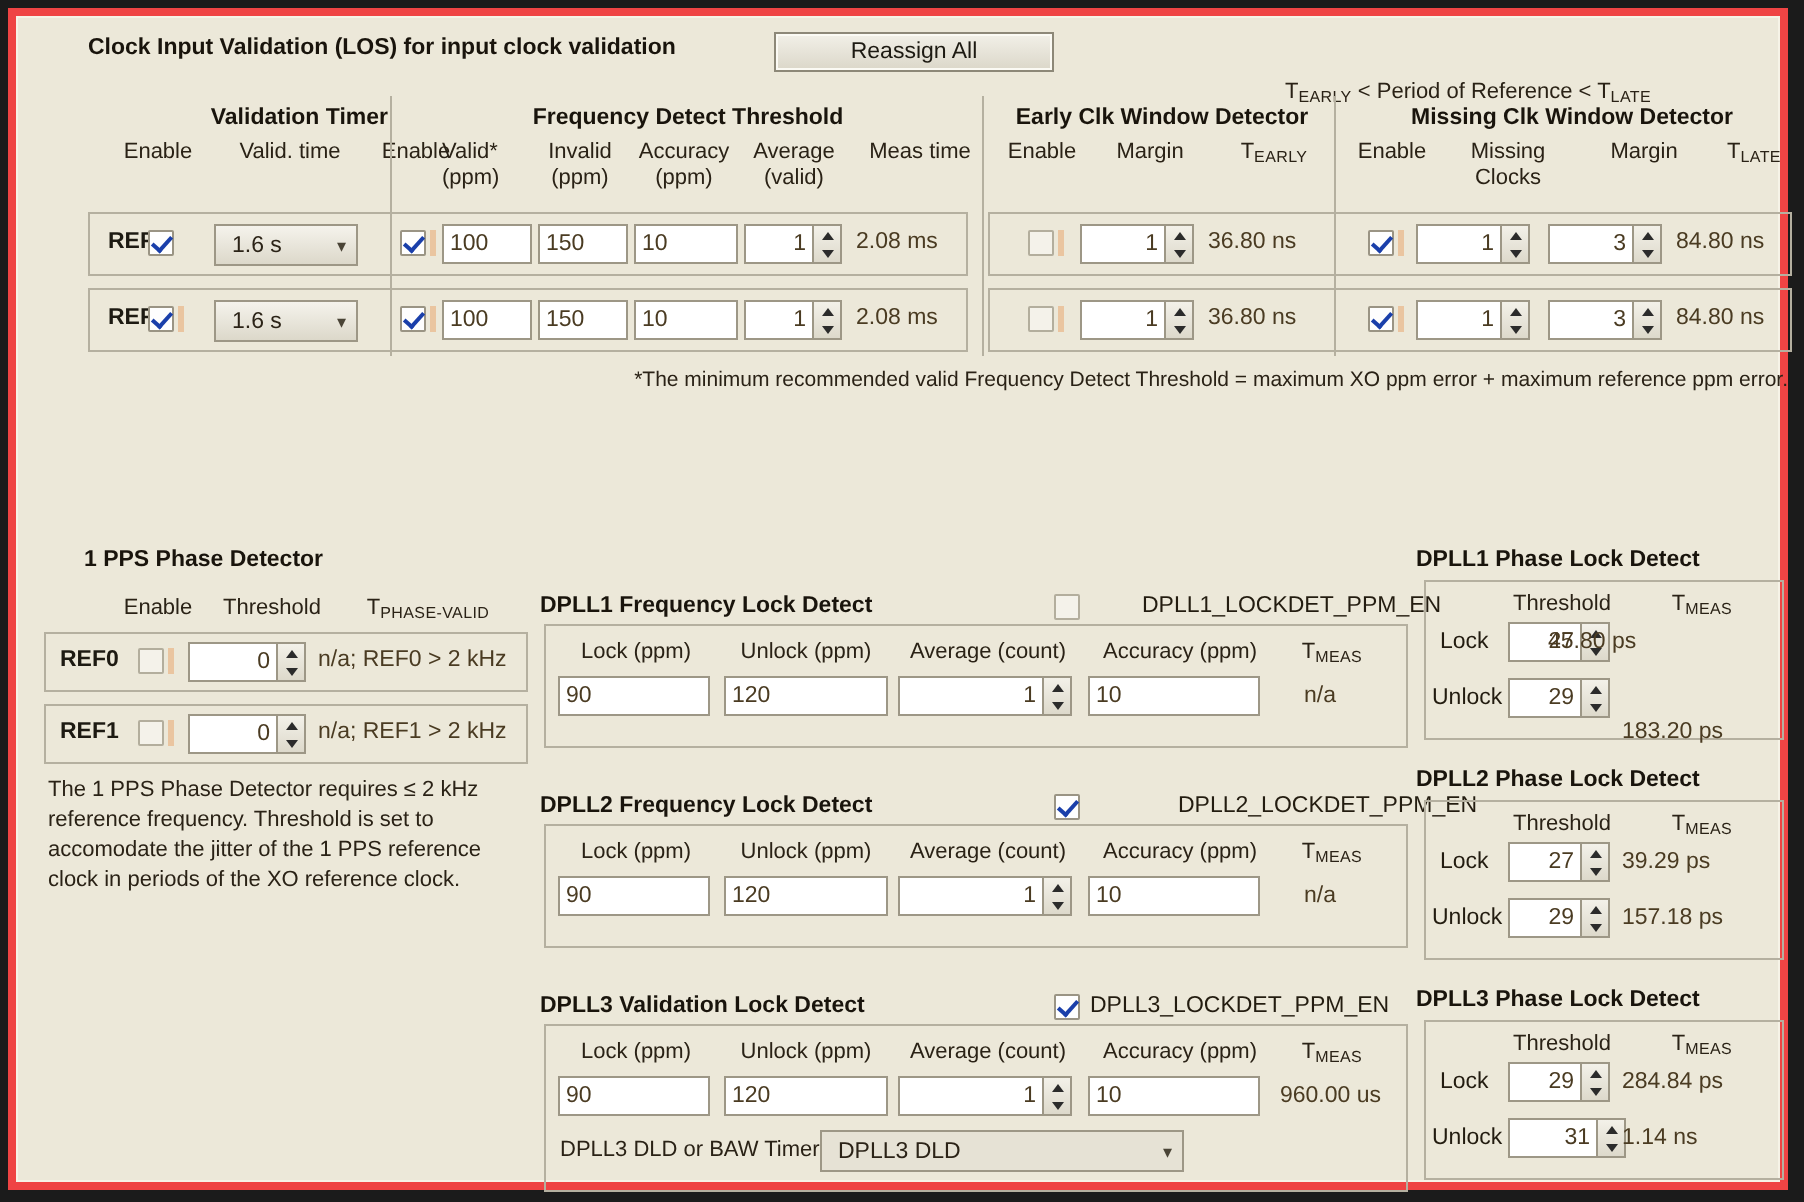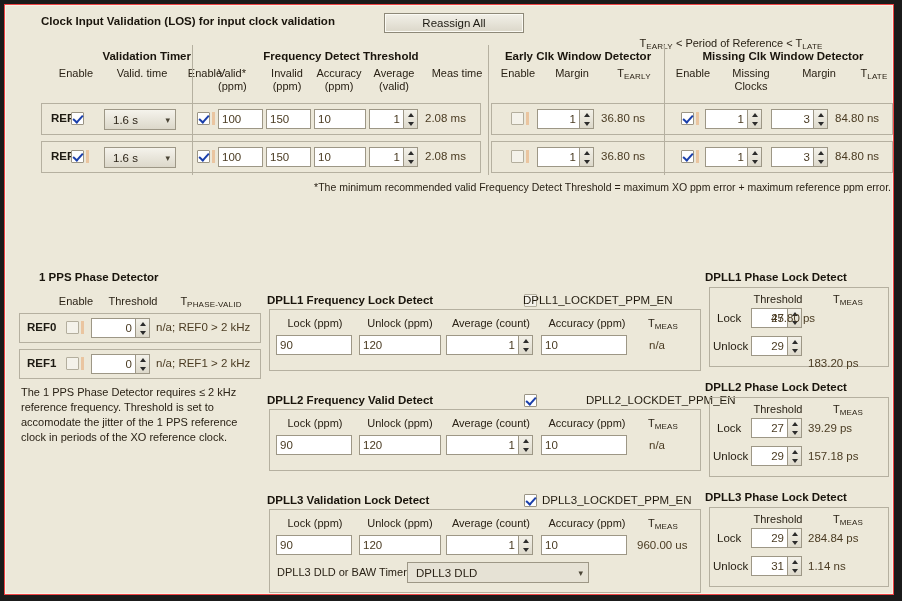--- a/index.html
+++ b/index.html
@@ -11,21 +11,21 @@
     font-family: "Liberation Sans", sans-serif;
     font-size: 11px;
     color: #231c10;
     overflow: hidden;
   }
   .app-window {
     position: absolute;
     left: 4px; top: 4px;
     width: 890px; height: 591px;
     background: #ece8d9;
-    border: 1px solid #ef4444;
+    border: 4px solid #ef4444;
     box-shadow: inset 0 0 0 1px #f6f3e7;
     box-sizing: border-box;
   }
   .inner {
     position: absolute;
     left: 6px; top: 4px;
     width: 876px; height: 580px;
   }
 
   
@@ -366,42 +366,42 @@
     </div>
     <div class="value-text" style="position:absolute;left:145px;top:348px;">n/a; REF1 &gt; 2 kHz</div>
 
     <div class="note" style="position:absolute;left:10px;top:376px;width:236px;">The 1 PPS Phase Detector requires ≤ 2 kHz reference frequency. Threshold is set to accomodate the jitter of the 1 PPS reference clock in periods of the XO reference clock.</div>
   </div>
 
   <div>
 
     <div class="grouptitle" style="position:absolute;left:256px;top:285px;">DPLL1 Frequency Lock Detect</div>
     <span class="checkbox off" style="position:absolute;left:513px;top:285px;"></span>
-    <div style="position:absolute;left:512px;top:285px;font-size:11.5px;color:#231c10;">DPLL1_LOCKDET_PPM_EN</div>
+    <div style="position:absolute;left:557px;top:285px;font-size:11.5px;color:#231c10;">DPLL1_LOCKDET_PPM_EN</div>
 
     <div class="panel" style="left:258px;top:300px;width:432px;height:62px;"></div>
     <div class="hdr-col" style="position:absolute;left:266px;top:308px;width:76px;">Lock (ppm)</div>
     <div class="hdr-col" style="position:absolute;left:348px;top:308px;width:82px;">Unlock (ppm)</div>
     <div class="hdr-col" style="position:absolute;left:432px;top:308px;width:96px;">Average (count)</div>
     <div class="hdr-col" style="position:absolute;left:530px;top:308px;width:92px;">Accuracy (ppm)</div>
     <div class="hdr-col" style="position:absolute;left:626px;top:308px;width:52px;"><span>T</span><span class="sub">MEAS</span></div>
 
     <div class="txtbox" style="position:absolute;left:265px;top:326px;width:76px;">90</div>
     <div class="txtbox" style="position:absolute;left:348px;top:326px;width:82px;">120</div>
     <div class="spin" style="position:absolute;left:435px;top:326px;">
       <div class="txtbox right" style="width:72px;">1</div>
       <div class="btns">
             <span class="up"></span>
             <span class="dn"></span>
           </div>
     </div>
     <div class="txtbox" style="position:absolute;left:530px;top:326px;width:86px;">10</div>
     <div class="value-text" style="position:absolute;left:638px;top:330px;">n/a</div>
 
-    <div class="grouptitle" style="position:absolute;left:256px;top:385px;">DPLL2 Frequency Valid Detect</div>
+    <div class="grouptitle" style="position:absolute;left:256px;top:385px;">DPLL2 Frequency Lock Detect</div>
     <span class="checkbox on" style="position:absolute;left:513px;top:385px;"></span>
     <div style="position:absolute;left:531px;top:385px;font-size:11.5px;color:#231c10;margin-left:44px;">DPLL2_LOCKDET_PPM_EN</div>
 
     <div class="panel" style="left:258px;top:400px;width:432px;height:62px;"></div>
     <div class="hdr-col" style="position:absolute;left:266px;top:408px;width:76px;">Lock (ppm)</div>
     <div class="hdr-col" style="position:absolute;left:348px;top:408px;width:82px;">Unlock (ppm)</div>
     <div class="hdr-col" style="position:absolute;left:432px;top:408px;width:96px;">Average (count)</div>
     <div class="hdr-col" style="position:absolute;left:530px;top:408px;width:92px;">Accuracy (ppm)</div>
     <div class="hdr-col" style="position:absolute;left:626px;top:408px;width:52px;"><span>T</span><span class="sub">MEAS</span></div>
 
@@ -509,21 +509,21 @@
       <div class="txtbox right" style="width:36px;">29</div>
       <div class="btns">
             <span class="up"></span>
             <span class="dn"></span>
           </div>
     </div>
     <div class="value-text" style="position:absolute;left:797px;top:523px;">284.84 ps</div>
 
     <div class="cell-label" style="position:absolute;left:702px;top:551px;font-size:11.5px;">Unlock</div>
     <div class="spin" style="position:absolute;left:740px;top:547px;">
-      <div class="txtbox right" style="width:36px;">31</div>
+      <div class="txtbox right" style="width:44px;">31</div>
       <div class="btns">
             <span class="up"></span>
             <span class="dn"></span>
           </div>
     </div>
     <div class="value-text" style="position:absolute;left:797px;top:551px;">1.14 ns</div>
   </div>
 
  </div>
 </div>

